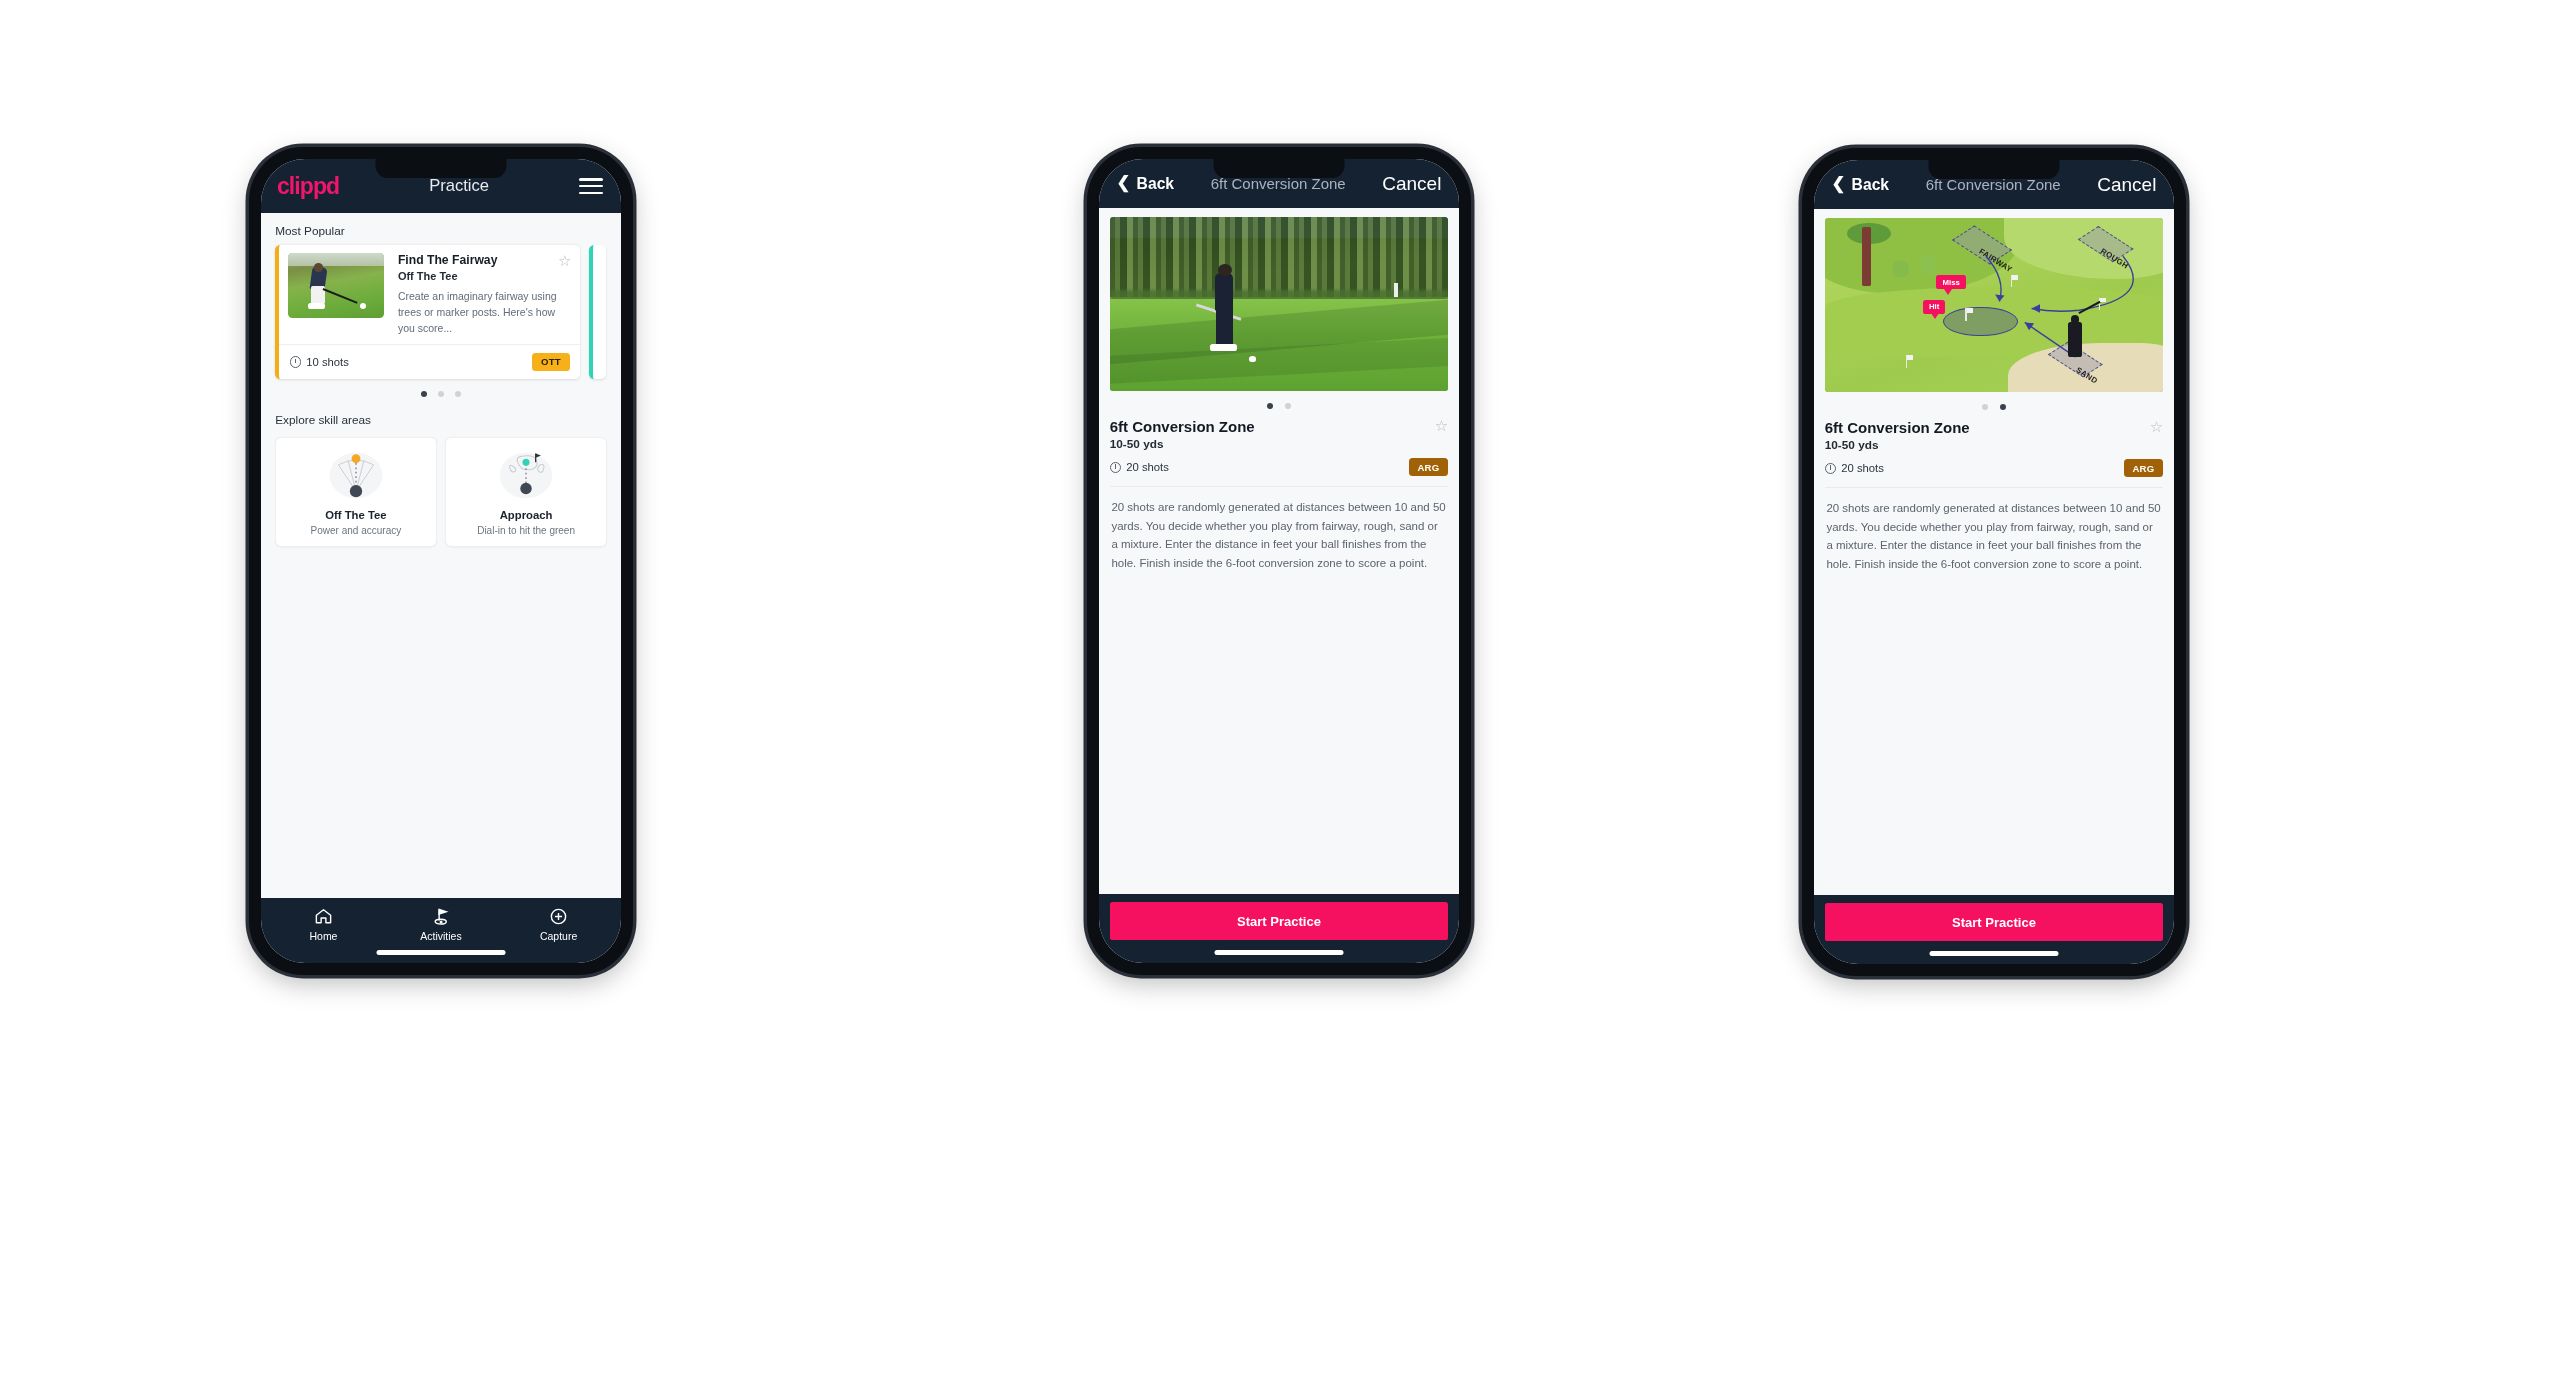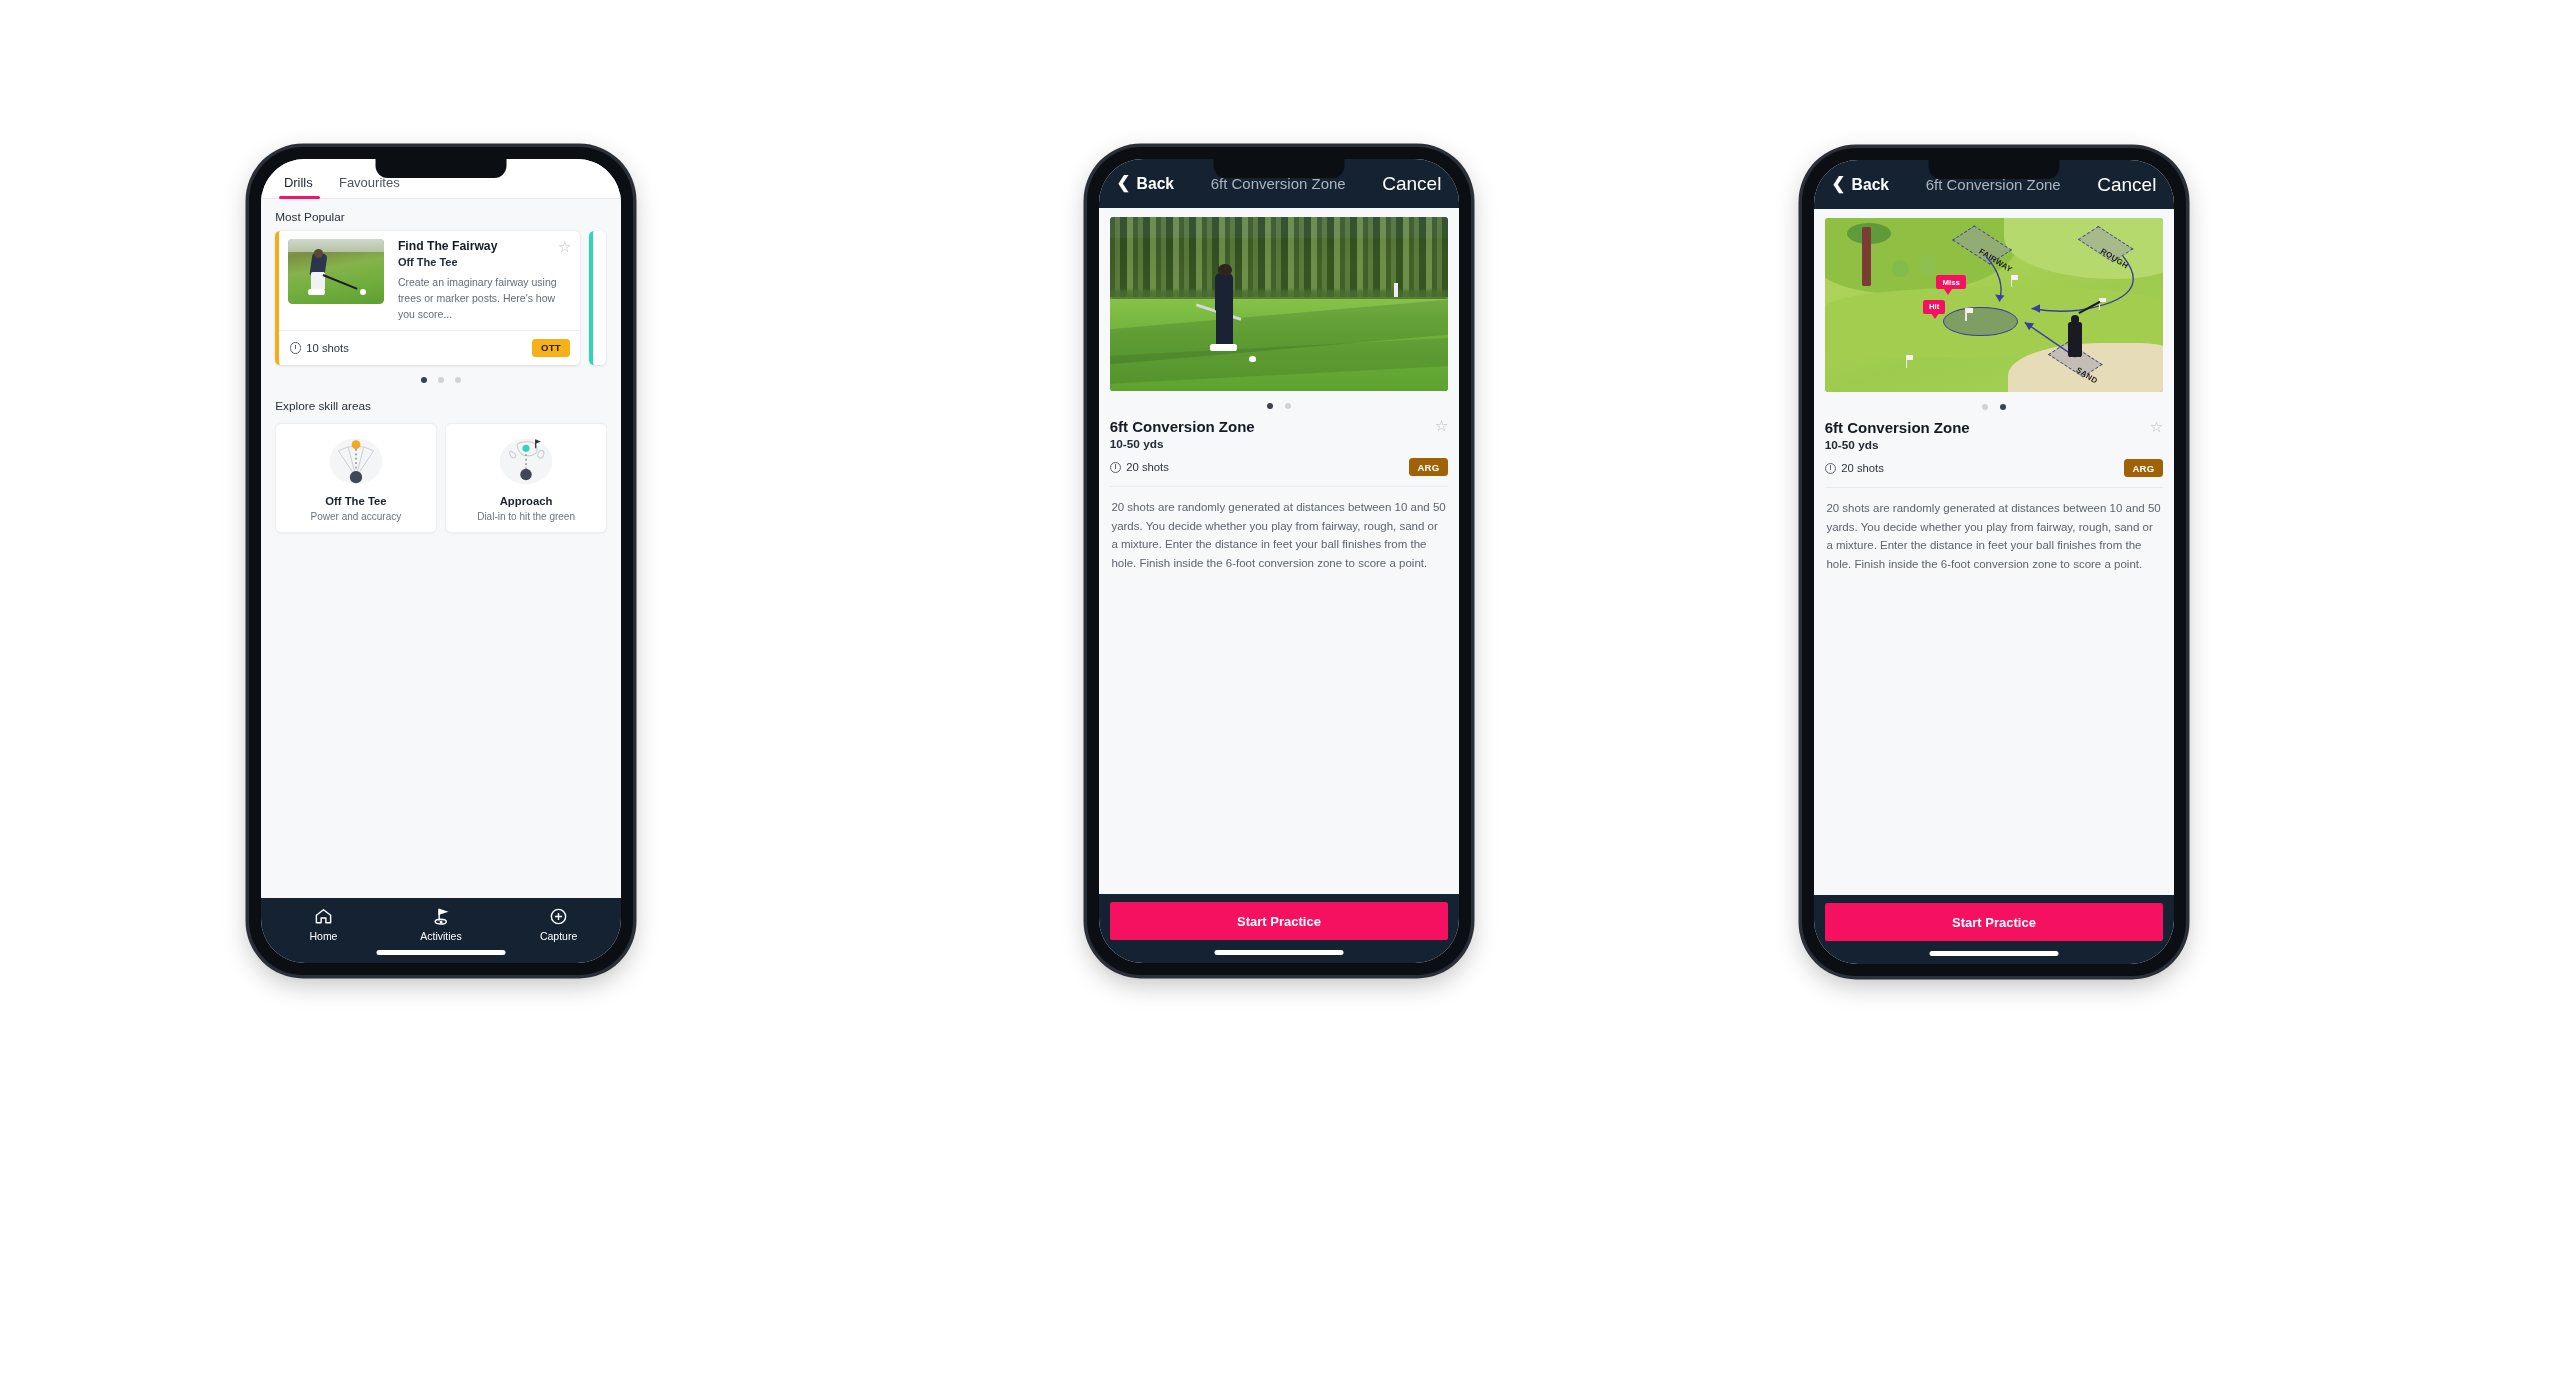--- a/index.html
+++ b/index.html
@@ -235,25 +235,30 @@
 </style>
 </head>
 <body>
 
 <div class="stage">
 
   <div class="phone" id="phone1">
     <div class="screen">
       <div class="notch"></div>
 
-
-      <div class="tabs">
-        <div class="tab active">Drills</div>
-        <div class="tab">Favourites</div>
-      </div>
+      <div class="appbar">
+        <div class="logo">clippd</div>
+        <div class="appbar-title">Practice</div>
+        <div class="hamburger">
+          <span></span>
+            <span></span>
+            <span></span>
+        </div>
+      </div>
+
 
       <div class="body">
         <div class="section-label">Most Popular</div>
 
         <div class="carousel">
           <div class="drill-card">
             <div class="drill-top">
               <div class="thumb">
                 <div class="sky"></div>
                 <div class="golfer-body"></div>

